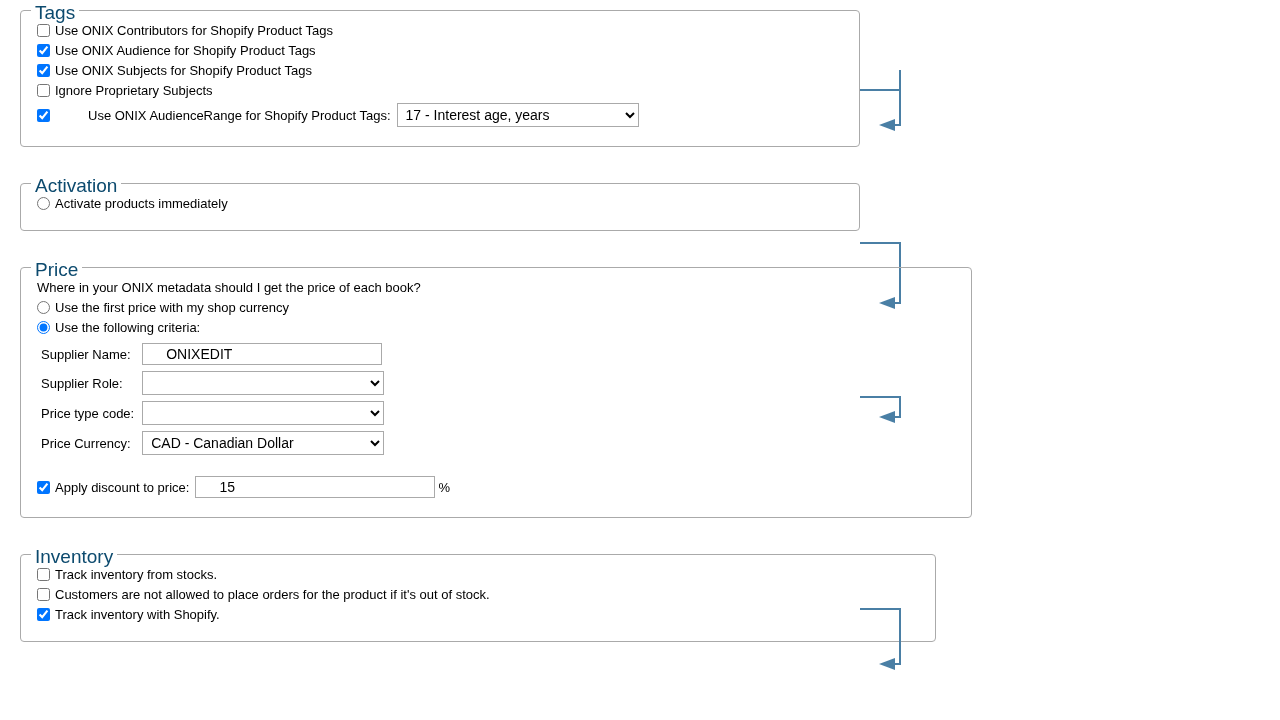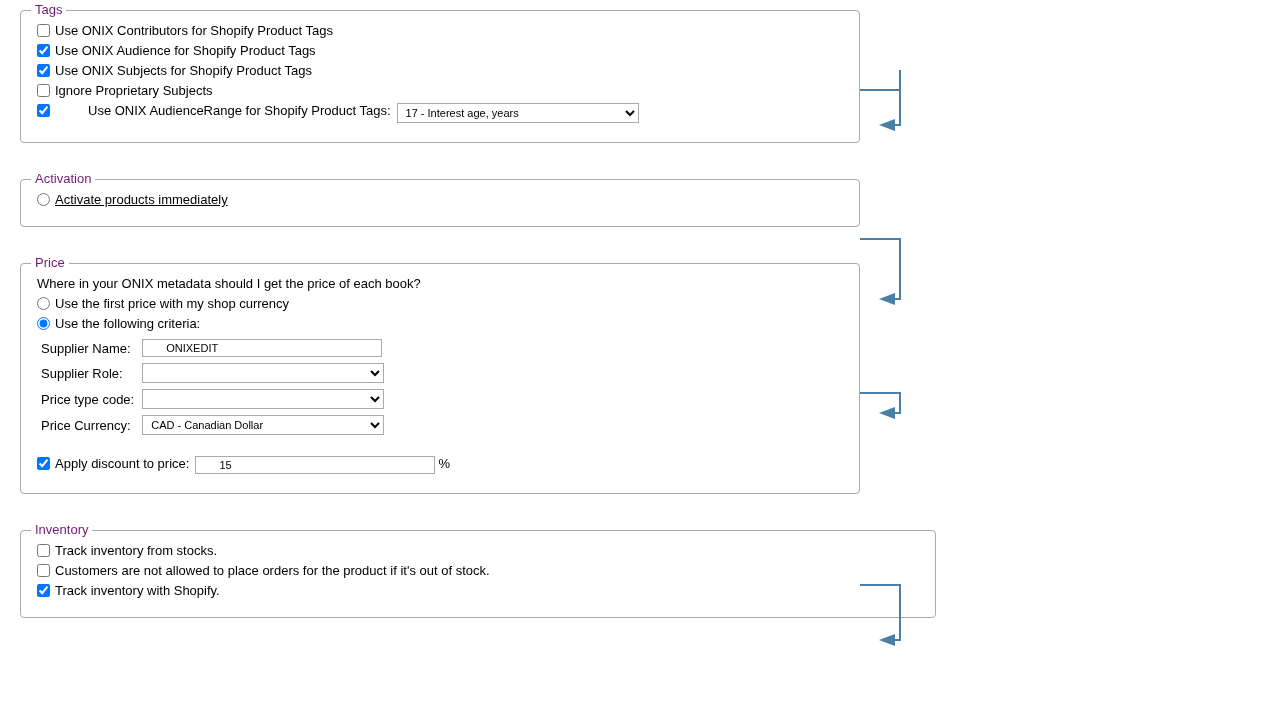--- a/index.html
+++ b/index.html
@@ -17,31 +17,31 @@
       margin-bottom: 18px;
       padding: 12px 16px 14px 16px;
       position: relative;
     }
     .section-title {
       position: absolute;
       top: -9px;
       left: 10px;
       background: #fff;
       padding: 0 4px;
-      font-size: 13px;
-      color: #701a75;
-    }
-
-    .row { margin-bottom: 5px; display: flex; align-items: flex-start; }
+      font-size: 19px;
+      color: #0c4a6e;
+    }
+
+    .row { margin-bottom: 5px; display: flex; align-items: center; }
     .row label { display: flex; align-items: center; gap: 5px; cursor: pointer; }
 
     input[type="text"], select {
       border: 1px solid #aaa;
       padding: 2px 4px;
-      font-size: 11px;
+      font-size: 14px;
       background: #fff;
     }
 
     input[type="text"] { width: 240px; padding-left: 23px; }
     select { width: 242px; }
 
     .form-table { border-collapse: collapse; }
     .form-table td { padding: 3px 4px; vertical-align: middle; }
 
     input[type="checkbox"], input[type="radio"] {
@@ -122,21 +122,21 @@
       <svg style="position:absolute;top:0;left:0;width:1100px;height:200px;overflow:visible;pointer-events:none;">
         <defs>
           <marker id="arrowhead1" markerWidth="8" markerHeight="6" refX="6" refY="3" orient="auto">
             <polygon points="0 0, 8 3, 0 6" fill="#4a7fa5"></polygon>
           </marker>
         </defs>
         <path d="M 840,80 L 880,80 L 880,115 L 863,115" stroke="#4a7fa5" stroke-width="2" fill="none" marker-end="url(#arrowhead1)"></path>
       </svg>
     </div>
 
-    <div style="position:relative; margin-bottom: 18px; text-decoration: underline;">
+    <div style="position:relative; margin-bottom: 18px;">
       <div class="section-box" style="width: 840px;">
         <span class="section-title">Activation</span>
 
         <div class="row">
           <label>
             <input type="radio" name="activation" id="r_immediate" style="">
             <span>Activate products immediately</span>
           </label>
         </div>
       </div>
@@ -146,21 +146,21 @@
           <marker id="arrowhead2" markerWidth="8" markerHeight="6" refX="6" refY="3" orient="auto">
             <polygon points="0 0, 8 3, 0 6" fill="#4a7fa5"></polygon>
           </marker>
         </defs>
         <path d="M 840,60 L 880,60 L 880,120 L 863,120" stroke="#4a7fa5" stroke-width="2" fill="none" marker-end="url(#arrowhead2)"></path>
       </svg>
 
     </div>
 
     <div style="position:relative; margin-bottom: 18px;">
-      <div class="section-box" style="width: 840px;">
+      <div class="section-box" style="width: 952px;">
         <span class="section-title">Price</span>
 
         <div class="row">
           <span>Where in your ONIX metadata should I get the price of each book?</span>
         </div>
         <div class="row">
           <label>
             <input type="radio" name="price_source" id="r_shopcurrency" style="">
             <span>Use the first price with my shop currency</span>
           </label>

